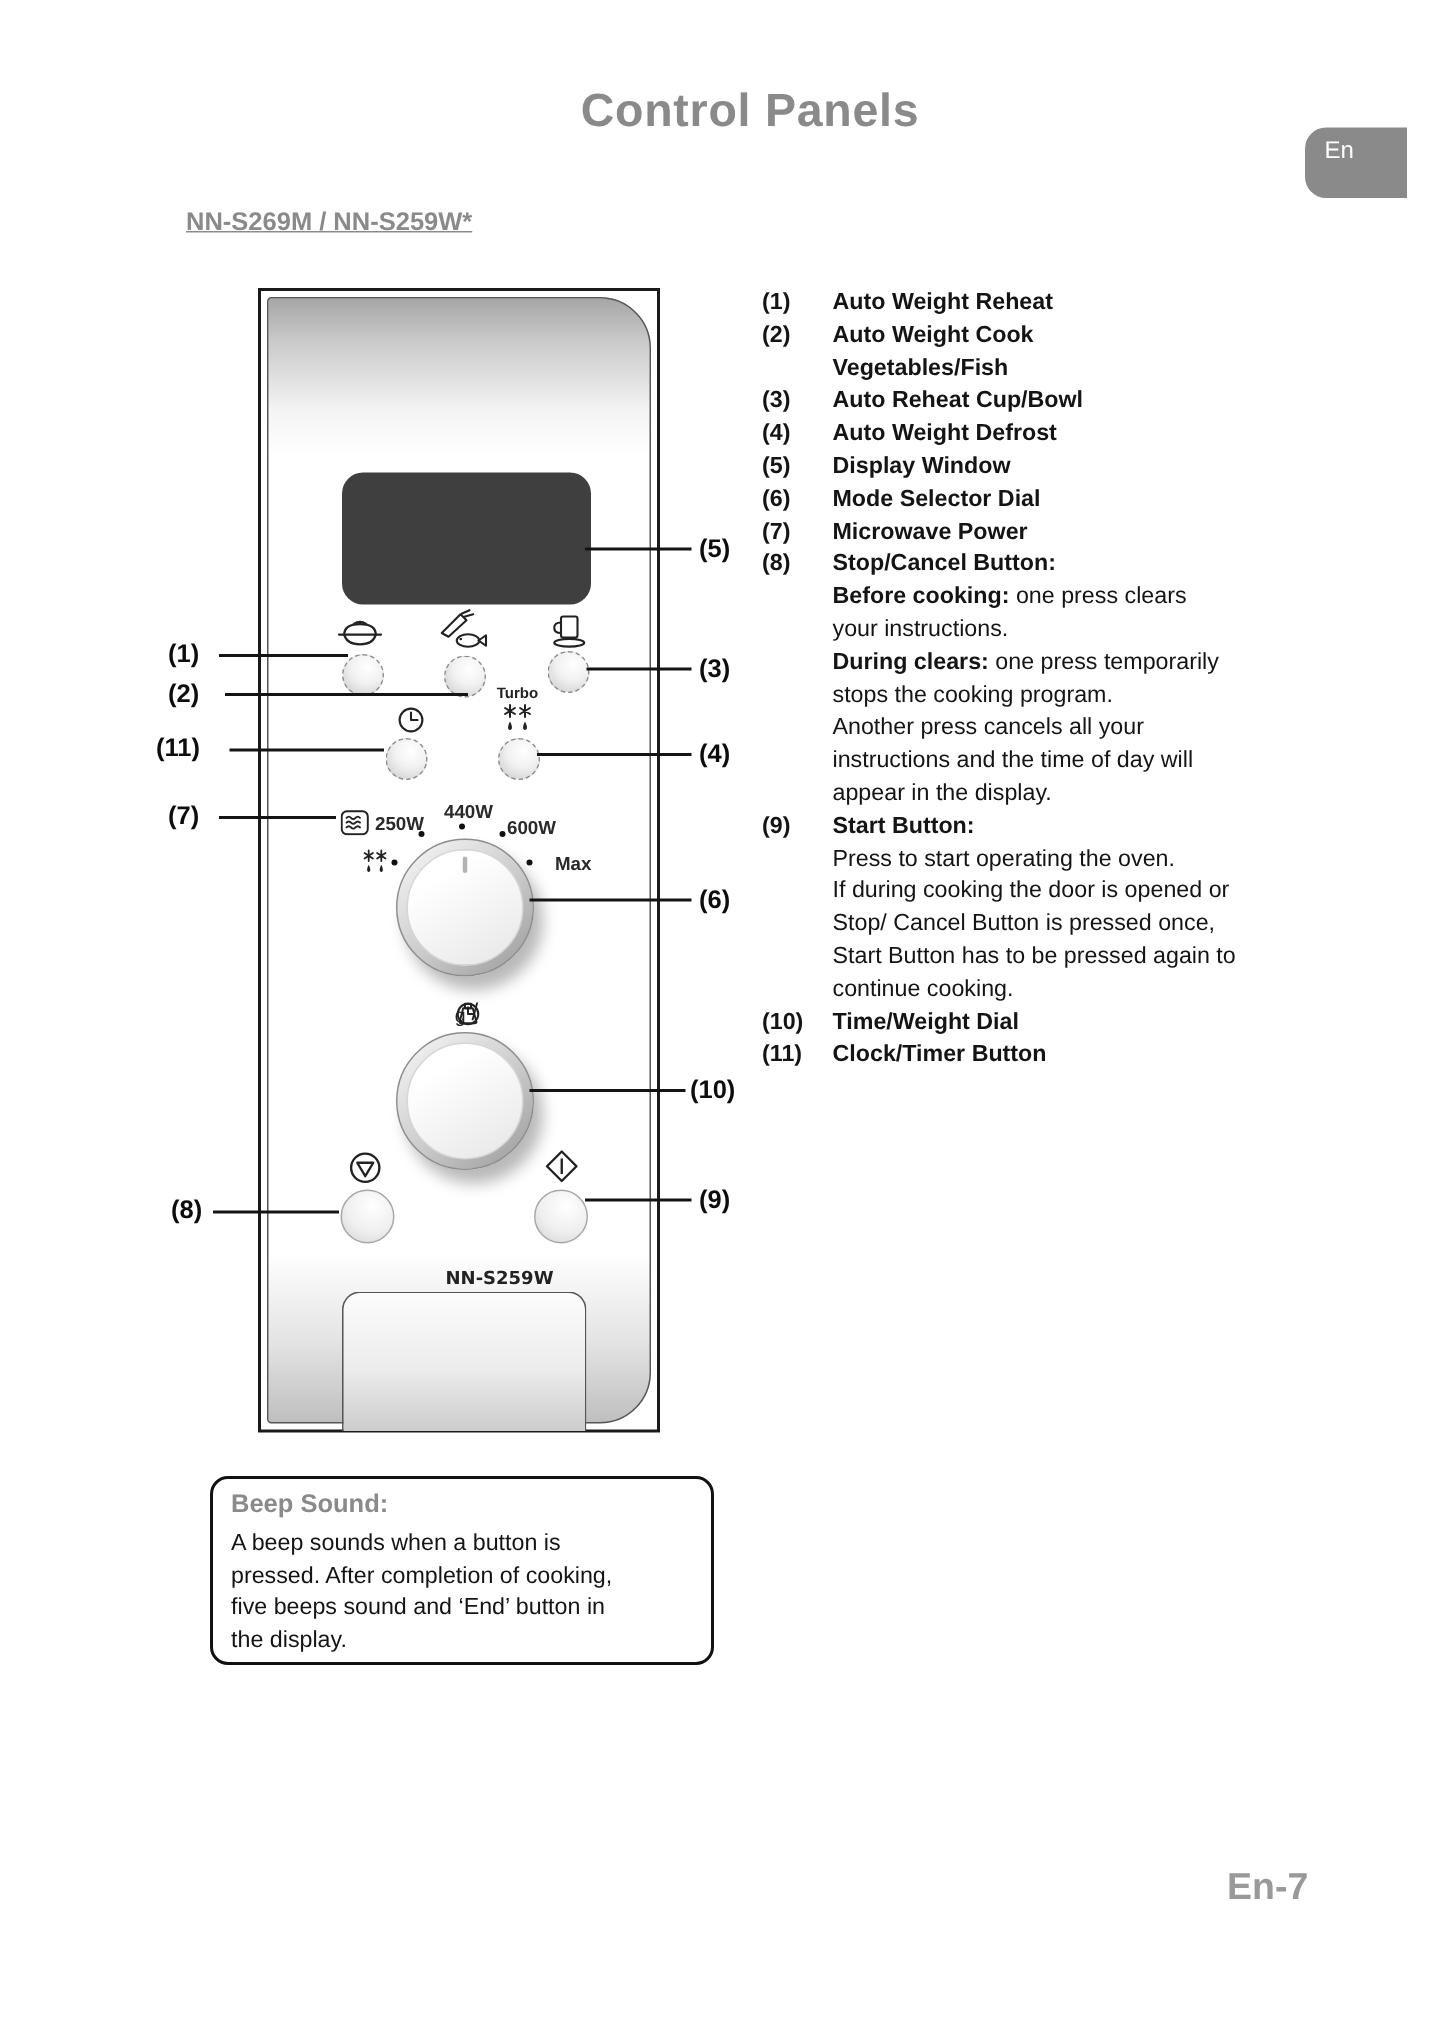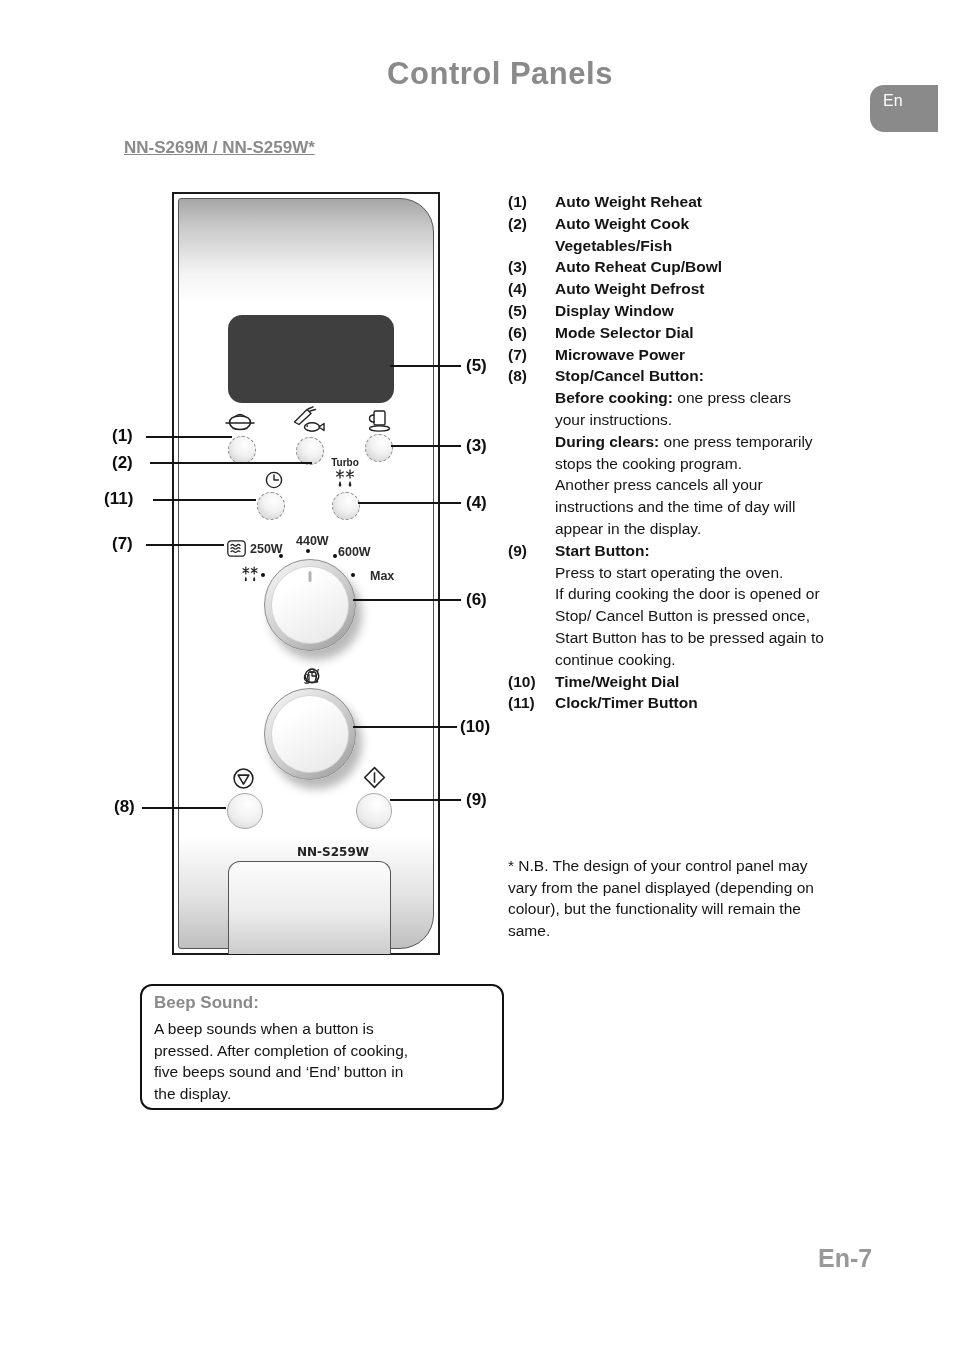--- a/index.html
+++ b/index.html
@@ -73,21 +73,21 @@
 
   
   .legend { position:absolute; left:508px; top:191px; width:400px; font-size:15.5px; line-height:21.8px; color:#141414; }
   .legend-item { display:flex; }
   .legend-num { width:47px; font-weight:bold; flex:0 0 47px; }
   .legend-line .bold { font-weight:bold; }
 
   .footnote { position:absolute; left:508px; top:855px; width:380px; font-size:15.5px; line-height:21.6px; color:#141414; }
 
   
-  .beep-box { position:absolute; left:140px; top:984px; width:364px; height:126px;
+  .beep-box { position:absolute; left:140px; top:984px; width:336px; height:126px;
     border:2px solid #111; border-radius:12px; background:#fff; padding:7px 0 16px 12px; }
   .beep-title { font-size:17px; font-weight:bold; color:#8a8a8a; margin-bottom:5px; }
   .beep-lines { font-size:15.5px; line-height:21.5px; color:#141414; }
 
   .page-number { position:absolute; left:818px; top:1244px; font-size:25px; font-weight:bold; color:#999; }
 </style>
 </head>
 <body>
 
 <div class="page">
@@ -321,26 +321,20 @@
         </div>
       </div>
       <div class="legend-item">
         <div class="legend-num">(11)</div>
         <div>
           <div class="legend-line"><span class="bold">Clock/Timer Button</span></div>
         </div>
       </div>
     </div>
 
-  <div class="footnote">
-      <div>* N.B. The design of your control panel may</div>
-      <div>vary from the panel displayed (depending on</div>
-      <div>colour), but the functionality will remain the</div>
-      <div>same.</div>
-    </div>
 
   <div class="beep-box">
     <div class="beep-title">Beep Sound:</div>
     <div class="beep-lines">
         <div>A beep sounds when a button is</div>
         <div>pressed. After completion of cooking,</div>
         <div>five beeps sound and ‘End’ button in</div>
         <div>the display.</div>
       </div>
   </div>

